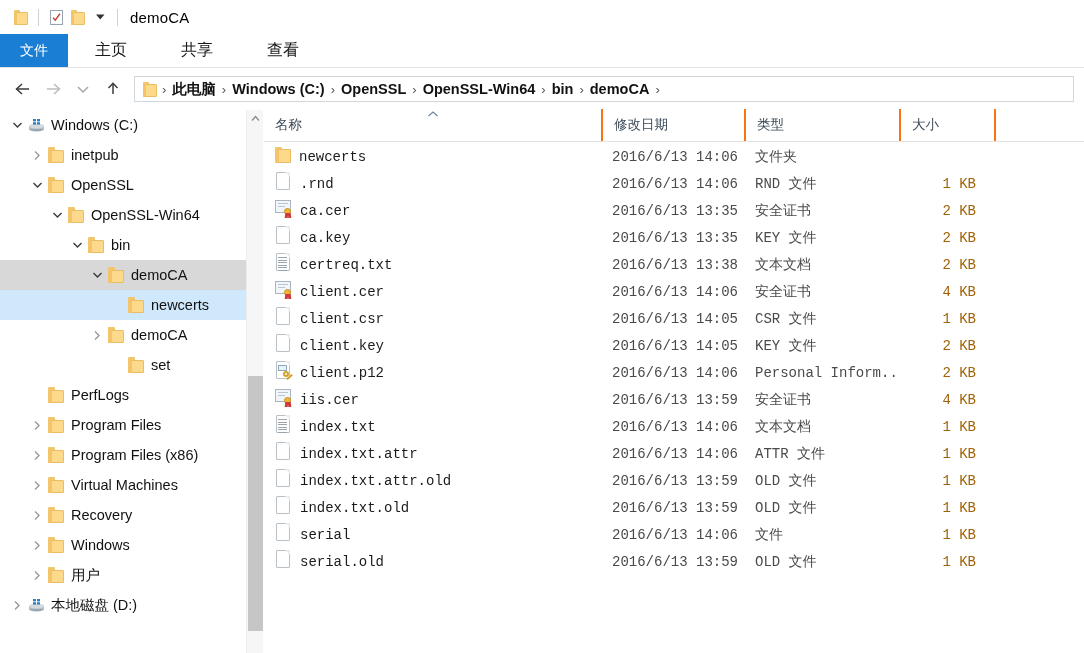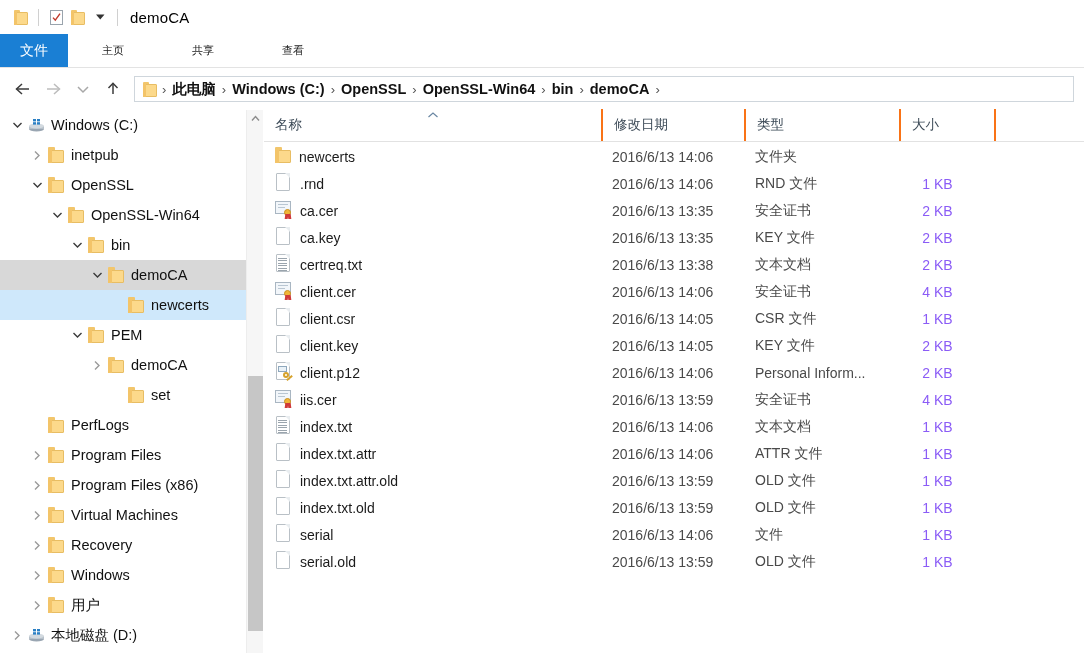--- a/index.html
+++ b/index.html
@@ -33,21 +33,21 @@
   .ribbon {
     position: absolute; left: 0; top: 34px; width: 1084px; height: 34px;
     background: #ffffff; display: flex; align-items: stretch;
     border-bottom: 1px solid #e3e3e3;
   }
   .tab-file {
     width: 68px; background: #1a7fd4; color: #fff; font-size: 14px;
     display:flex; align-items:center; justify-content:center; cursor: default;
   }
   .tab-item {
-    padding: 0 34px; font-size: 11px; color: #1a1a1a;
+    padding: 0 27px; font-size: 16px; color: #1a1a1a;
     display:flex; align-items:center; justify-content:center; cursor: default;
   }
 
   
   .addrbar {
     position: absolute; left: 0; top: 68px; width: 1084px; height: 42px;
     background: #ffffff; display: flex; align-items: center; padding-left: 8px;
   }
   .navbtn { width: 30px; height: 30px; display:flex; align-items:center; justify-content:center; }
   .addrbox {
@@ -82,40 +82,40 @@
 
   
   .nav-scroll {
     position:absolute; right:0; top:0; width:17px; height:543px; background:#f6f6f6;
     border-left: 1px solid #ededed;
   }
   .sb-arrow { width:17px; height:17px; display:flex; align-items:center; justify-content:center; color:#8c8c8c; font-size:9px; }
   .sb-thumb { position:absolute; left:1px; width:15px; background:#c6c6c6; }
 
   
-  .filepane { position:relative; flex:1; height:543px; background:#fff; }
+  .filepane { position:relative; flex:1; height:543px; background:#fff;font-family:Liberation Mono, monospace; }
   .col-head {
     position:relative; height:32px; display:flex; align-items:flex-end;
     border-bottom:1px solid #e2e2e2; background:#fff;
   }
   .col {
     position:relative; height:32px; display:flex; align-items:center;
     font-size:13.5px; color:#3c4a57; padding-left:11px; cursor:default;
   }
   .col + .col { border-left:2px solid #f97316; }
   .col .sortcaret { position:absolute; left:50%; top:1px; transform:translateX(-50%); font-size:9px; color:#6a87a3; }
 
   .rows { position:absolute; left:0; top:33px; right:0; bottom:0; overflow:hidden; }
   .frow { display:flex; align-items:center; height:27px; cursor:default; }
   .cell { font-size:14px; color:#1b1b1b; white-space:nowrap; overflow:hidden; }
   .c-name { display:flex; align-items:center; padding-left:11px; }
   .c-name .nm { margin-left:8px; }
   .c-date { color:#4a4a4a; padding-left:11px; }
   .c-type { color:#4a4a4a; padding-left:11px; }
-  .c-size { color:#8b5cf6; text-align:center; padding-right:18px; }
+  .c-size { color:#a16207; text-align:right; padding-right:18px; }
 
   
   .ico { position:relative; width:17px; height:19px; display:inline-block; flex:0 0 17px; }
   .doc {
     position:absolute; left:1px; top:0; width:14px; height:18px;
     background:#fff; border:1px solid #b9c0c6; border-radius:1px;
   }
   .doc:after {
     content:""; position:absolute; right:-1px; top:-1px;
     border-left:5px solid transparent; border-top:5px solid #e9edf0;
@@ -339,36 +339,20 @@
             <span class="tree-ico">
               <span class="folder" style="width:16px;height:16px;">
                 <span class="tab"></span>
                 <span class="body"></span>
                 <span class="spine"></span>
               </span>
             </span>
             <span class="tree-label">newcerts</span>
           </div>
           <div class="tree-row">
-            <span style="width:68px;min-width:68px"></span>
-            <span class="chev dark">
-              <svg width="11" height="8" viewBox="0 0 11 8">
-                <path d="M1.5 2 L5.5 6 L9.5 2" fill="none" stroke="#3b3b3b" stroke-width="1.4"></path>
-              </svg>
-            </span>
-            <span class="tree-ico">
-              <span class="folder" style="width:16px;height:16px;">
-                <span class="tab"></span>
-                <span class="body"></span>
-                <span class="spine"></span>
-              </span>
-            </span>
-            <span class="tree-label">PEM</span>
-          </div>
-          <div class="tree-row">
             <span style="width:88px;min-width:88px"></span>
             <span class="chev">
               <svg width="8" height="11" viewBox="0 0 8 11">
                 <path d="M2 1.5 L6 5.5 L2 9.5" fill="none" stroke="#9a9a9a" stroke-width="1.4"></path>
               </svg>
             </span>
             <span class="tree-ico">
               <span class="folder" style="width:16px;height:16px;">
                 <span class="tab"></span>
                 <span class="body"></span>

